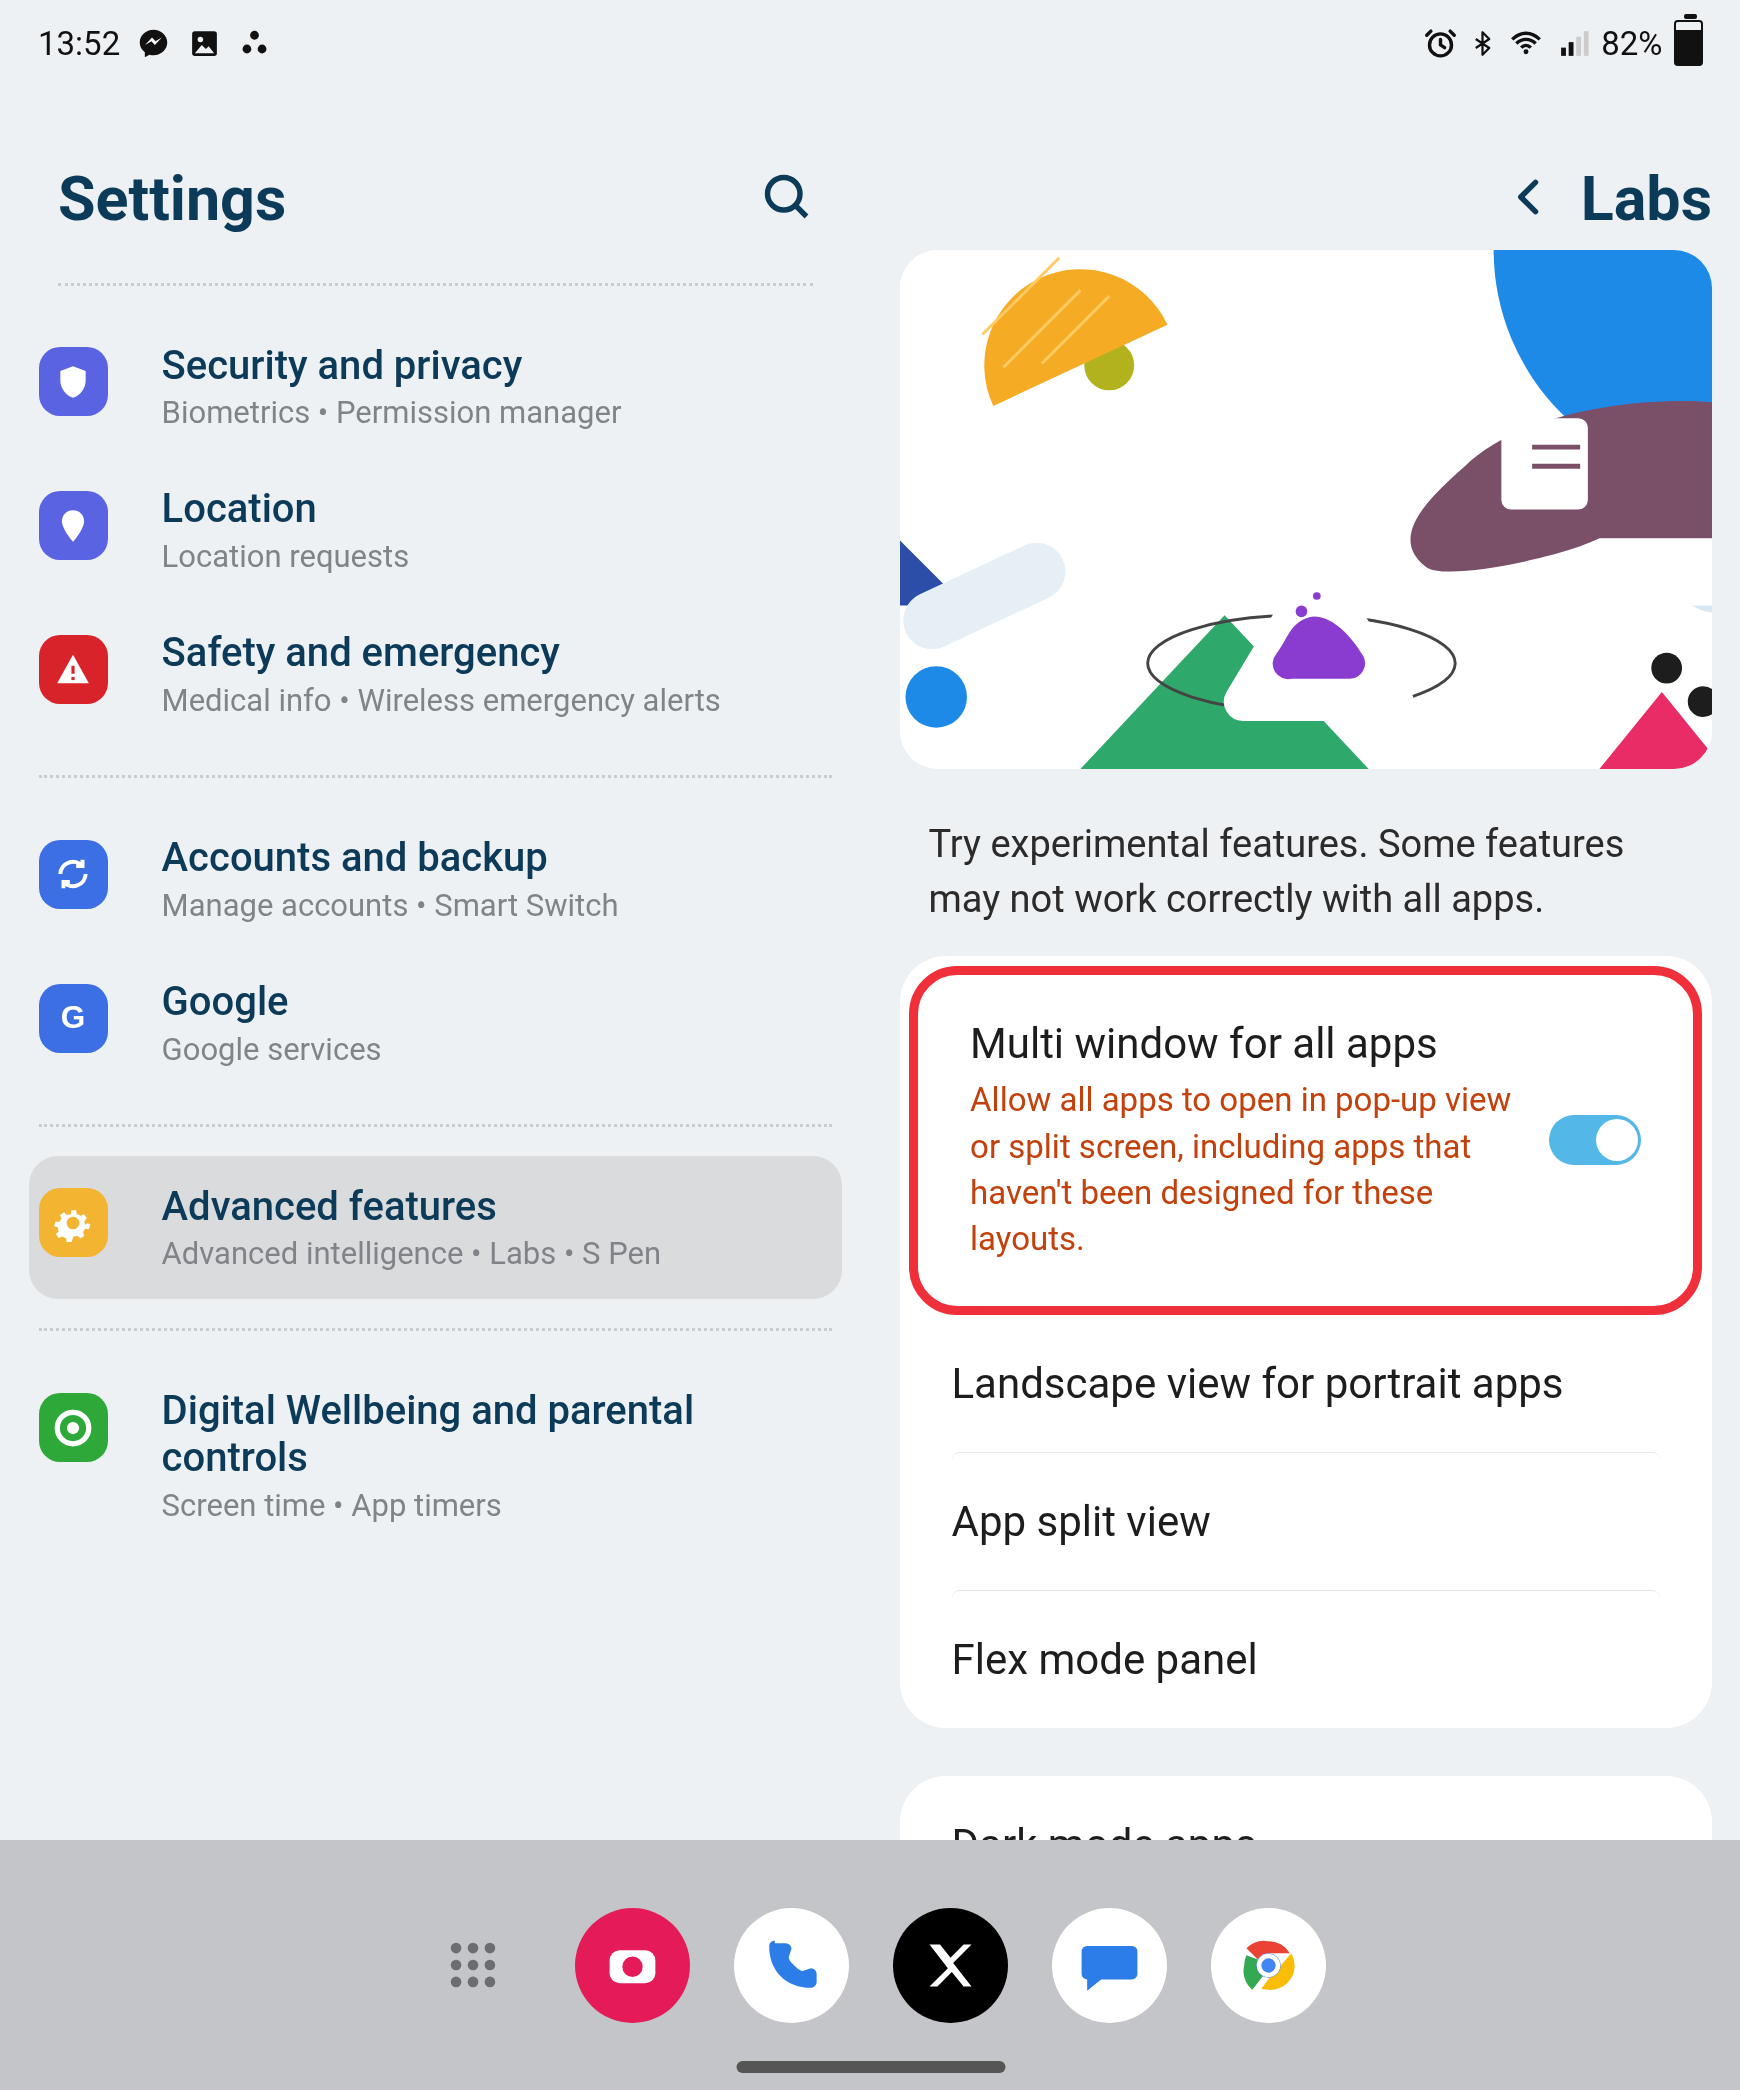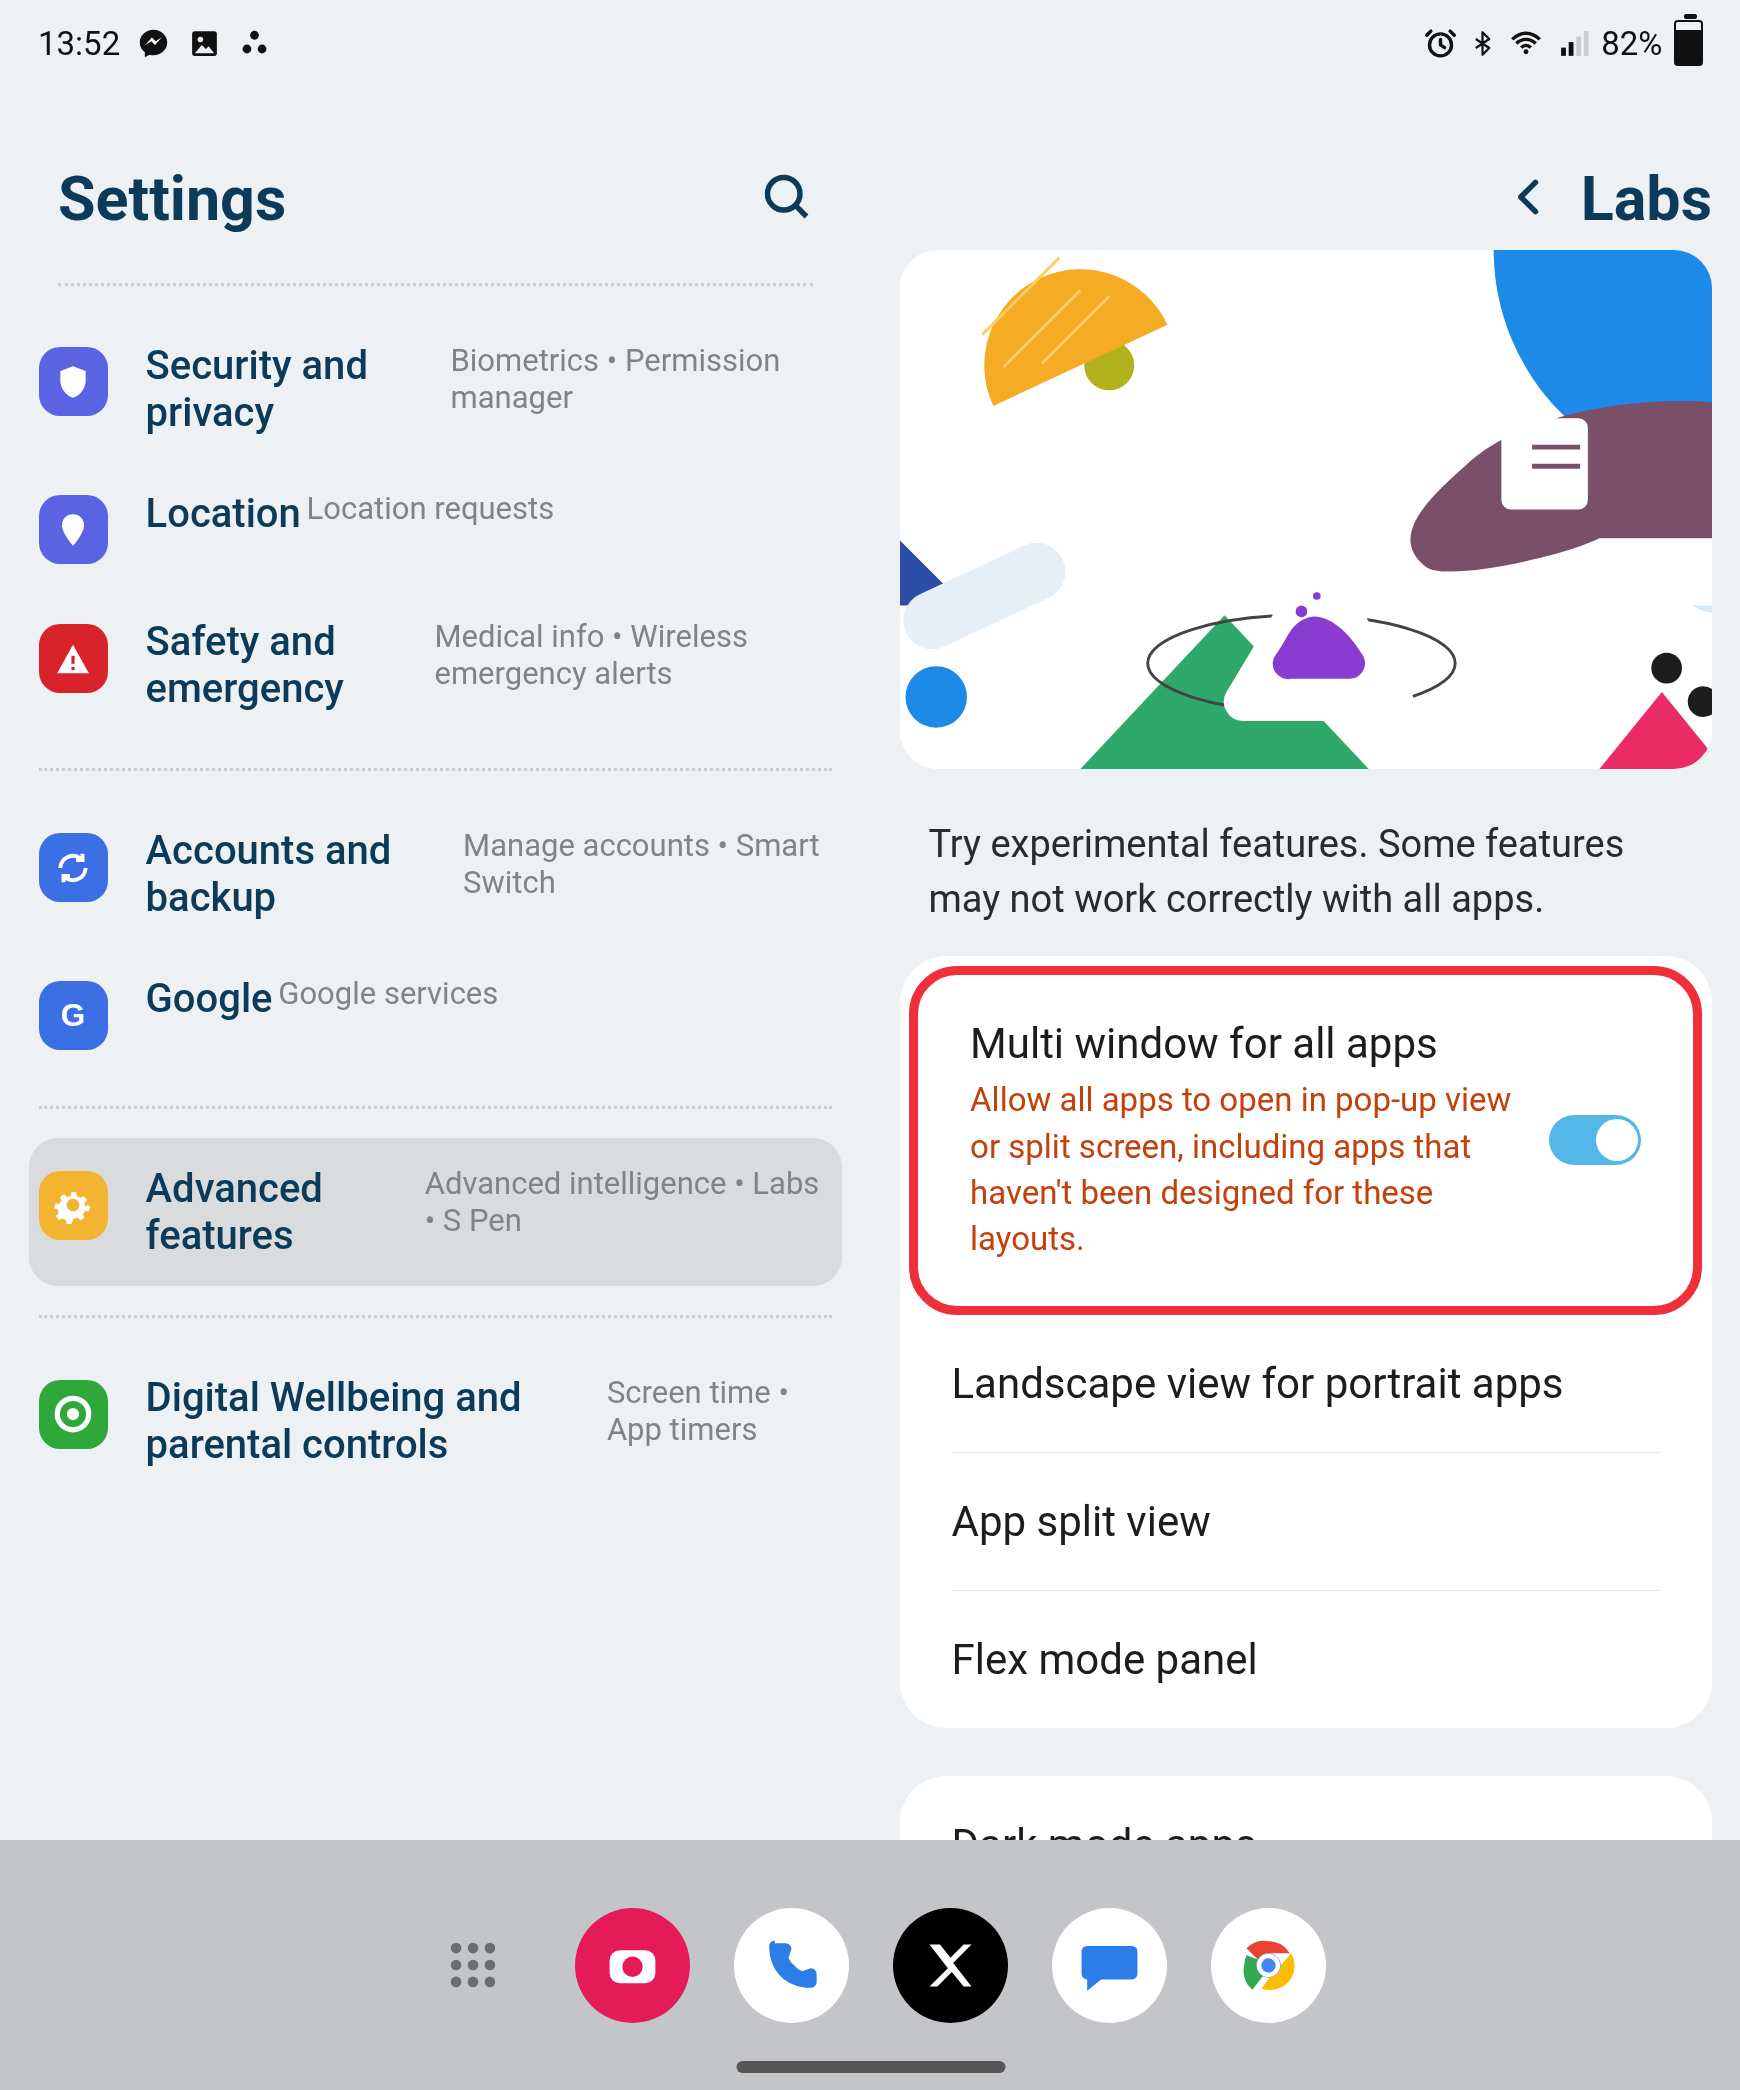--- a/index.html
+++ b/index.html
@@ -69,21 +69,21 @@
     border-radius:29px;
   }
   .setting-row.selected { background:#d9dbdd; }
   .setting-icon {
     width:69px; height:69px;
     border-radius:21px;
     display:flex; align-items:center; justify-content:center;
     flex-shrink:0;
     margin-top:5.8px;
   }
-  .setting-texts { display:flex; gap:5.8px; }
+  .setting-texts { display:flex; flex-direction:column; gap:5.8px;margin-left:16px; }
   .setting-title { font-size:40px; color:#0c3a59; font-weight:500; }
   .setting-sub { font-size:31px; color:#808489; }
 
   
   .labs-illustration {
     height:519px;
     background:#fff;
     border-radius:38px;
     overflow:hidden;
     position:relative;
@@ -99,20 +99,21 @@
     border-radius:46px;
     overflow:hidden;
   }
   .card + .card { margin-top:48px; }
   .card-row {
     padding:44px 52px;
     display:flex;
     align-items:center;
     justify-content:space-between;
     gap:29px;
+    border-radius:8px;
   }
   .card-row + .card-row { border-top:1.9px solid #e5e7ea; margin:0 52px; padding:44px 0;}
   .card-title { font-size:42px; color:#1d1d1d; }
   .card-sub   { font-size:33px; color:#c2410c; margin-top:9.6px; line-height:1.4; max-width:596px;}
   .toggle {
     width:92px; height:50px; border-radius:50px; background:#53b7e8; position:relative; flex-shrink:0;
   }
   .toggle::after{
     content:""; position:absolute; right:3.8px; top:3.8px; width:42px; height:42px; border-radius:50%; background:#fff;
   }

